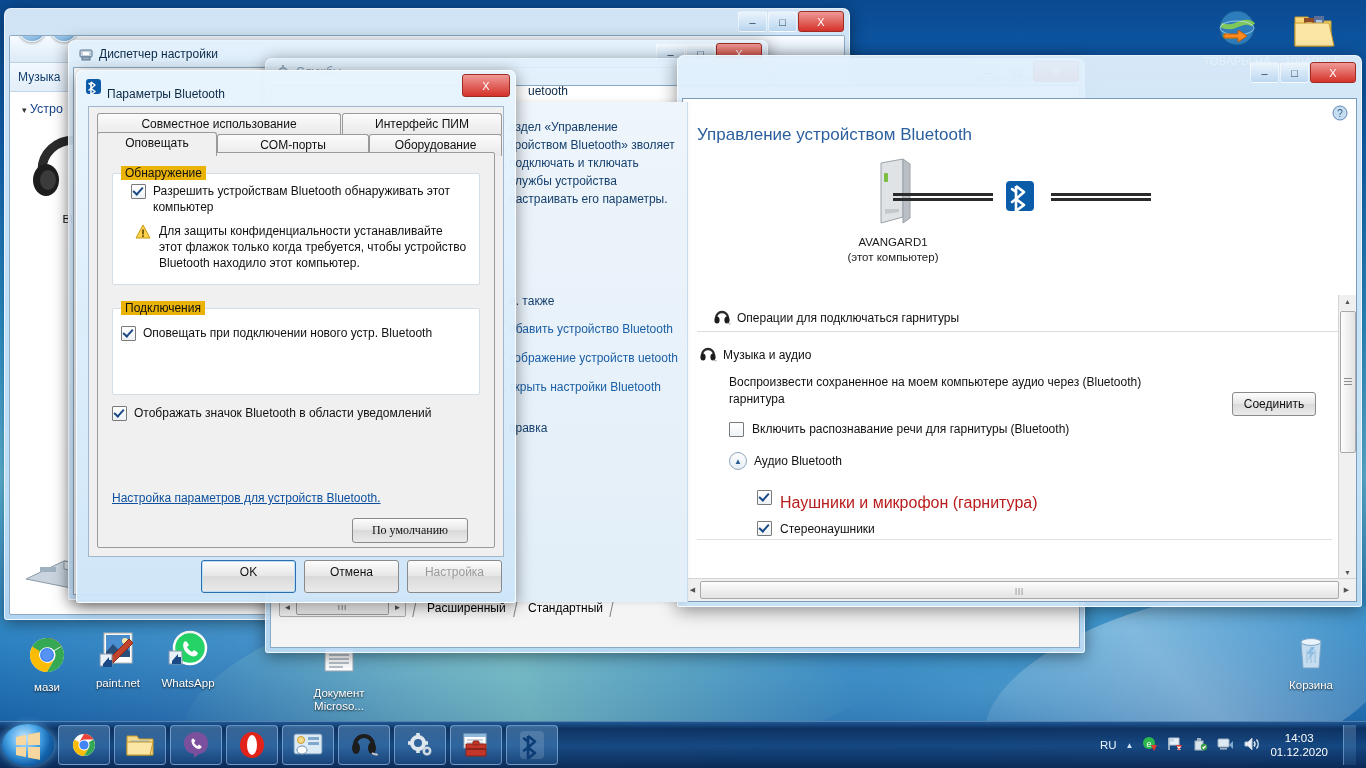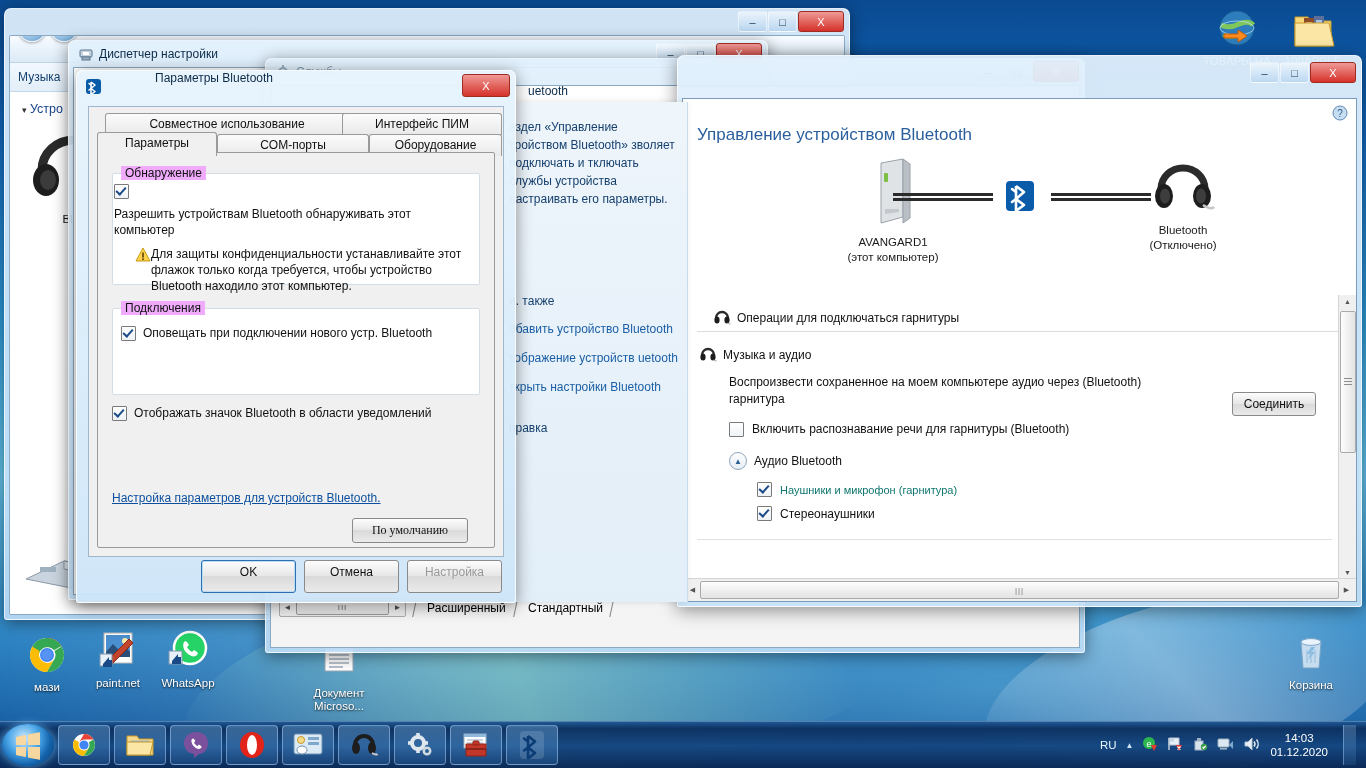--- a/index.html
+++ b/index.html
@@ -103,21 +103,21 @@
   #btdlg .dbody{position:absolute;left:12px;right:12px;top:36px;bottom:46px;background:#f0f0f0;
       border:1px solid #9fb6cb;}
   .tabstrip{position:relative;height:40px;margin:6px 8px 0 8px;}
   .tab{position:absolute;border:1px solid #9a9a9a;border-bottom:none;border-radius:3px 3px 0 0;
       background:linear-gradient(180deg,#fbfbfb,#e9e9e9);font-size:12px;color:#111;
       text-align:center;padding-top:3px;height:18px;box-sizing:content-box;}
   .tab.sel{background:#f0f0f0;z-index:5;}
   .tabpane{position:absolute;left:8px;right:8px;top:45px;bottom:8px;background:#f0f0f0;
       border:1px solid #9a9a9a;border-radius:0 2px 2px 2px;}
   .grp{position:absolute;border:1px solid #d5dde4;background:#fff;border-radius:2px;}
-  .grp-ttl{position:absolute;top:-8px;left:8px;background:#f0abfc;padding:0 4px;font-size:12px;color:#111;}
+  .grp-ttl{position:absolute;top:-8px;left:8px;background:#eab308;padding:0 4px;font-size:12px;color:#111;}
   .link{color:#0b4f9e;text-decoration:underline;font-size:12px;}
   .dlgbtns{position:absolute;right:14px;bottom:10px;display:flex;gap:8px;}
   .dbtn{width:73px;height:23px;line-height:15px;}
   .dbtn.def{border:1px solid #2c6fae;box-shadow:0 0 0 1px #bcdcf6 inset;}
   .dbtn.dis{color:#9a9a9a;}
 
   
   #taskbar{position:absolute;left:0;bottom:0;width:1366px;height:46px;
       background:linear-gradient(180deg,rgba(28,86,148,.96) 0%,rgba(12,48,96,.97) 14%,
                  rgba(20,70,128,.96) 52%,rgba(10,40,85,.97) 100%);
@@ -401,32 +401,20 @@
             <path d="M11 13l-4-3M11 20l-4 3" stroke="#fff" stroke-width="2.6" stroke-linecap="round"></path>
           </svg>
         </div>
 
         <div style="position:absolute;left:368px;top:48px;width:100px;">
           <div style="height:3px;background:#2b2b2b;"></div>
           <div style="height:2px;"></div>
           <div style="height:3px;background:#2b2b2b;"></div>
         </div>
 
-        <div class="bt-node" style="left:415px;top:12px;">
-          <svg width="64" height="62" viewBox="0 0 64 62">
-            <path d="M10 32a22 21 0 0 1 44 0" stroke="#2b2b2b" stroke-width="7" fill="none"></path>
-            <ellipse cx="13" cy="39" rx="9" ry="12" fill="#1d1d1d"></ellipse>
-            <ellipse cx="51" cy="39" rx="9" ry="12" fill="#1d1d1d"></ellipse>
-            <ellipse cx="14" cy="39" rx="5" ry="7.5" fill="#3d3d3d"></ellipse>
-            <ellipse cx="50" cy="39" rx="5" ry="7.5" fill="#3d3d3d"></ellipse>
-            <path d="M52 48c6 4 9 4 11 2" stroke="#c6c6c6" stroke-width="2.6" fill="none"></path>
-          </svg>
-          <div>Bluetooth</div>
-          <div>(Отключено)</div>
-        </div>
       </div>
 
       <div style="position:absolute;left:0;right:0;top:196px;bottom:23px;background:#fff;overflow:hidden;">
 
         <div class="sect-hdr" style="margin-top:10px;">
           <svg width="18" height="18" viewBox="0 0 18 18">
             <path d="M3 9a6 6 0 0 1 12 0" stroke="#2b2b2b" stroke-width="2.4" fill="none"></path>
             <ellipse cx="4" cy="11" rx="2.6" ry="3.6" fill="#1d1d1d"></ellipse>
             <ellipse cx="14" cy="11" rx="2.6" ry="3.6" fill="#1d1d1d"></ellipse>
             <path d="M14.5 14c1.6 1 2.5 1 3 .4" stroke="#c0c0c0" stroke-width="1.4" fill="none"></path>
@@ -457,21 +445,21 @@
           <div style="margin-top:15px;display:flex;align-items:center;gap:7px;">
             <span style="width:16px;height:16px;border:1px solid #8ea7bd;border-radius:50%;
                          background:linear-gradient(180deg,#fdfdfd,#e6eef5);display:inline-flex;
                          align-items:center;justify-content:center;font-size:8px;color:#2c5f91;">▲</span>
             <span style="font-size:12px;color:#111;">Аудио Bluetooth</span>
           </div>
 
           <div style="margin-top:12px;padding-left:28px;">
             <div style="display:flex;align-items:center;gap:8px;margin-bottom:9px;">
               <span class="cbx on"></span>
-              <span style="font-size:11px;color:#0f766e;">Наушники и микрофон (гарнитура)</span>
+              <span style="font-size:16px;color:#b91c1c;margin-top:12px;">Наушники и микрофон (гарнитура)</span>
             </div>
             <div style="display:flex;align-items:center;gap:8px;">
               <span class="cbx on"></span>
               <span style="font-size:12px;color:#111;">Стереонаушники</span>
             </div>
           </div>
         </div>
 
         <div style="position:absolute;left:14px;right:24px;bottom:38px;border-top:1px solid #e1e1e1;"></div>
 
@@ -512,47 +500,47 @@
 <div class="win" id="btdlg">
   <div class="frame">
     <div class="tbar" style="height:32px;">
       <span class="ticon" style="top:8px;">
         <svg width="15" height="15" viewBox="0 0 15 15">
           <rect x="0" y="0" width="15" height="15" rx="3" fill="#0b5ca8"></rect>
           <path d="M5 3l4 3-4 3.5 4 3-4 3V3" fill="none" stroke="#fff" stroke-width="1.5" stroke-linejoin="round"></path>
           <path d="M5 6L3 4.5M5 9.5L3 11" stroke="#fff" stroke-width="1.5" stroke-linecap="round"></path>
         </svg>
       </span>
-      <div class="ttl" style="top:0;margin-left:48px;">Параметры Bluetooth</div>
+      <div class="ttl" style="top:16px;">Параметры Bluetooth</div>
       <div class="wbtns" style="top:3px;">
         <div class="wb close" style="width:46px;height:21px;">X</div>
       </div>
     </div>
 
     <div class="dbody">
 
       <div class="tabstrip">
-        <div class="tab" style="left:0;top:0;width:242px;margin-left:8px;">Совместное использование</div>
+        <div class="tab" style="left:0;top:0;width:242px;">Совместное использование</div>
         <div class="tab" style="left:245px;top:0;width:158px;">Интерфейс ПИМ</div>
-        <div class="tab sel" style="left:0;top:19px;width:118px;height:20px;">Параметры</div>
+        <div class="tab sel" style="left:0;top:19px;width:118px;height:20px;">Оповещать</div>
         <div class="tab" style="left:120px;top:21px;width:150px;">COM-порты</div>
         <div class="tab" style="left:272px;top:21px;width:131px;">Оборудование</div>
       </div>
 
       <div class="tabpane">
 
         <div class="grp" style="left:14px;top:20px;right:14px;height:110px;">
           <div class="grp-ttl">Обнаружение</div>
 
-          <div style="display:flex;gap:7px;padding:9px 10px 0 1px;flex-direction:column;">
+          <div style="display:flex;gap:7px;padding:9px 10px 0 18px;">
             <span class="cbx on" style="margin-top:1px;flex:0 0 13px;"></span>
             <span style="font-size:12px;color:#111;line-height:16px;">Разрешить устройствам Bluetooth обнаруживать этот компьютер</span>
           </div>
 
-          <div style="display:flex;padding:8px 12px 0 22px;">
+          <div style="display:flex;gap:8px;padding:8px 12px 0 22px;">
             <span style="flex:0 0 16px;margin-top:1px;">
               <svg width="16" height="15" viewBox="0 0 16 15">
                 <path d="M8 1l7 13H1z" fill="#ffd24d" stroke="#c79a12"></path>
                 <rect x="7.2" y="5.5" width="1.6" height="5" fill="#5a4300"></rect>
                 <rect x="7.2" y="11.3" width="1.6" height="1.7" fill="#5a4300"></rect>
               </svg>
             </span>
             <span style="font-size:12px;color:#111;line-height:16px;">Для защиты конфиденциальности устанавливайте этот флажок только когда требуется, чтобы устройство Bluetooth находило этот компьютер.</span>
           </div>
         </div>

